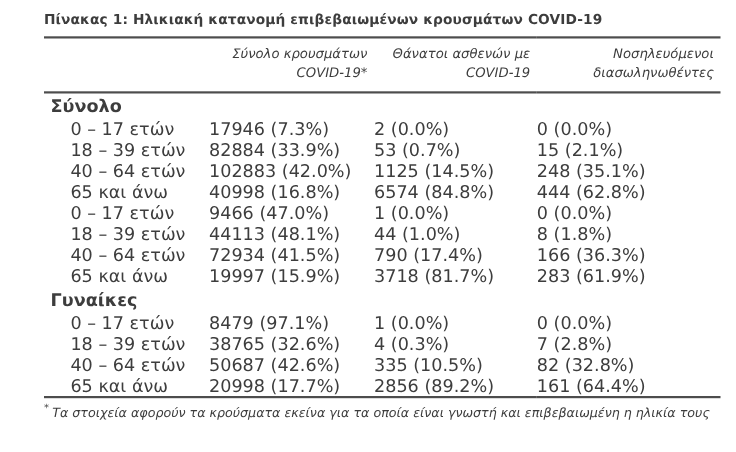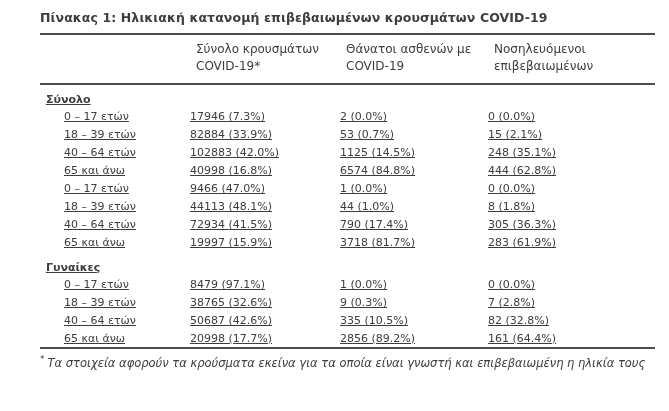--- a/index.html
+++ b/index.html
@@ -31,32 +31,32 @@
     border-top: 2px solid var(--rule);
     border-bottom: 2px solid var(--rule);
   }
   col.c-label { width: 150px; }
   col.c-cases { width: 150px; }
   col.c-deaths { width: 148px; }
   col.c-intub { width: 167px; }
   thead th {
     font-weight: 400;
     font-size: 12px;
-    text-align: left;
+    text-align: right;
     vertical-align: middle;
     line-height: 1.45;
     padding: 6px 6px 7px 6px;
     border-bottom: 2px solid var(--rule);
+    font-style: italic;
   }
   tbody td {
-    font-size: 11px;
+    font-size: 16px;
     height: 18px;
     vertical-align: middle;
     white-space: nowrap;
-    text-decoration: underline;
   }
   tr.section-row td {
     font-weight: 700;
     height: 24px;
     vertical-align: bottom;
     padding: 0 0 2px 6px;
   }
   td.label { padding-left: 24px; }
   td.val { text-align: left; }
   .footnote {
@@ -80,21 +80,21 @@
       <col class="c-label">
         <col class="c-cases">
         <col class="c-deaths">
         <col class="c-intub">
     </colgroup>
     <thead>
       <tr>
         <th></th>
         <th>Σύνολο κρουσμάτων COVID-19*</th>
         <th>Θάνατοι ασθενών με COVID-19</th>
-        <th>Νοσηλευόμενοι επιβεβαιωμένων</th>
+        <th>Νοσηλευόμενοι διασωληνωθέντες</th>
       </tr>
     </thead>
     <tbody>
 
       <tr class="section-row">
         <td colspan="4">Σύνολο</td>
       </tr>
       <tr>
         <td class="label">0 – 17 ετών</td>
         <td class="val">17946 (7.3%)</td>
@@ -129,42 +129,42 @@
       <tr>
         <td class="label">18 – 39 ετών</td>
         <td class="val">44113 (48.1%)</td>
         <td class="val">44 (1.0%)</td>
         <td class="val">8 (1.8%)</td>
       </tr>
       <tr>
         <td class="label">40 – 64 ετών</td>
         <td class="val">72934 (41.5%)</td>
         <td class="val">790 (17.4%)</td>
-        <td class="val">305 (36.3%)</td>
+        <td class="val">166 (36.3%)</td>
       </tr>
       <tr>
         <td class="label">65 και άνω</td>
         <td class="val">19997 (15.9%)</td>
         <td class="val">3718 (81.7%)</td>
         <td class="val">283 (61.9%)</td>
       </tr>
 
       <tr class="section-row">
         <td colspan="4">Γυναίκες</td>
       </tr>
       <tr>
         <td class="label">0 – 17 ετών</td>
         <td class="val">8479 (97.1%)</td>
         <td class="val">1 (0.0%)</td>
         <td class="val">0 (0.0%)</td>
       </tr>
       <tr>
         <td class="label">18 – 39 ετών</td>
         <td class="val">38765 (32.6%)</td>
-        <td class="val">9 (0.3%)</td>
+        <td class="val">4 (0.3%)</td>
         <td class="val">7 (2.8%)</td>
       </tr>
       <tr>
         <td class="label">40 – 64 ετών</td>
         <td class="val">50687 (42.6%)</td>
         <td class="val">335 (10.5%)</td>
         <td class="val">82 (32.8%)</td>
       </tr>
       <tr>
         <td class="label">65 και άνω</td>

